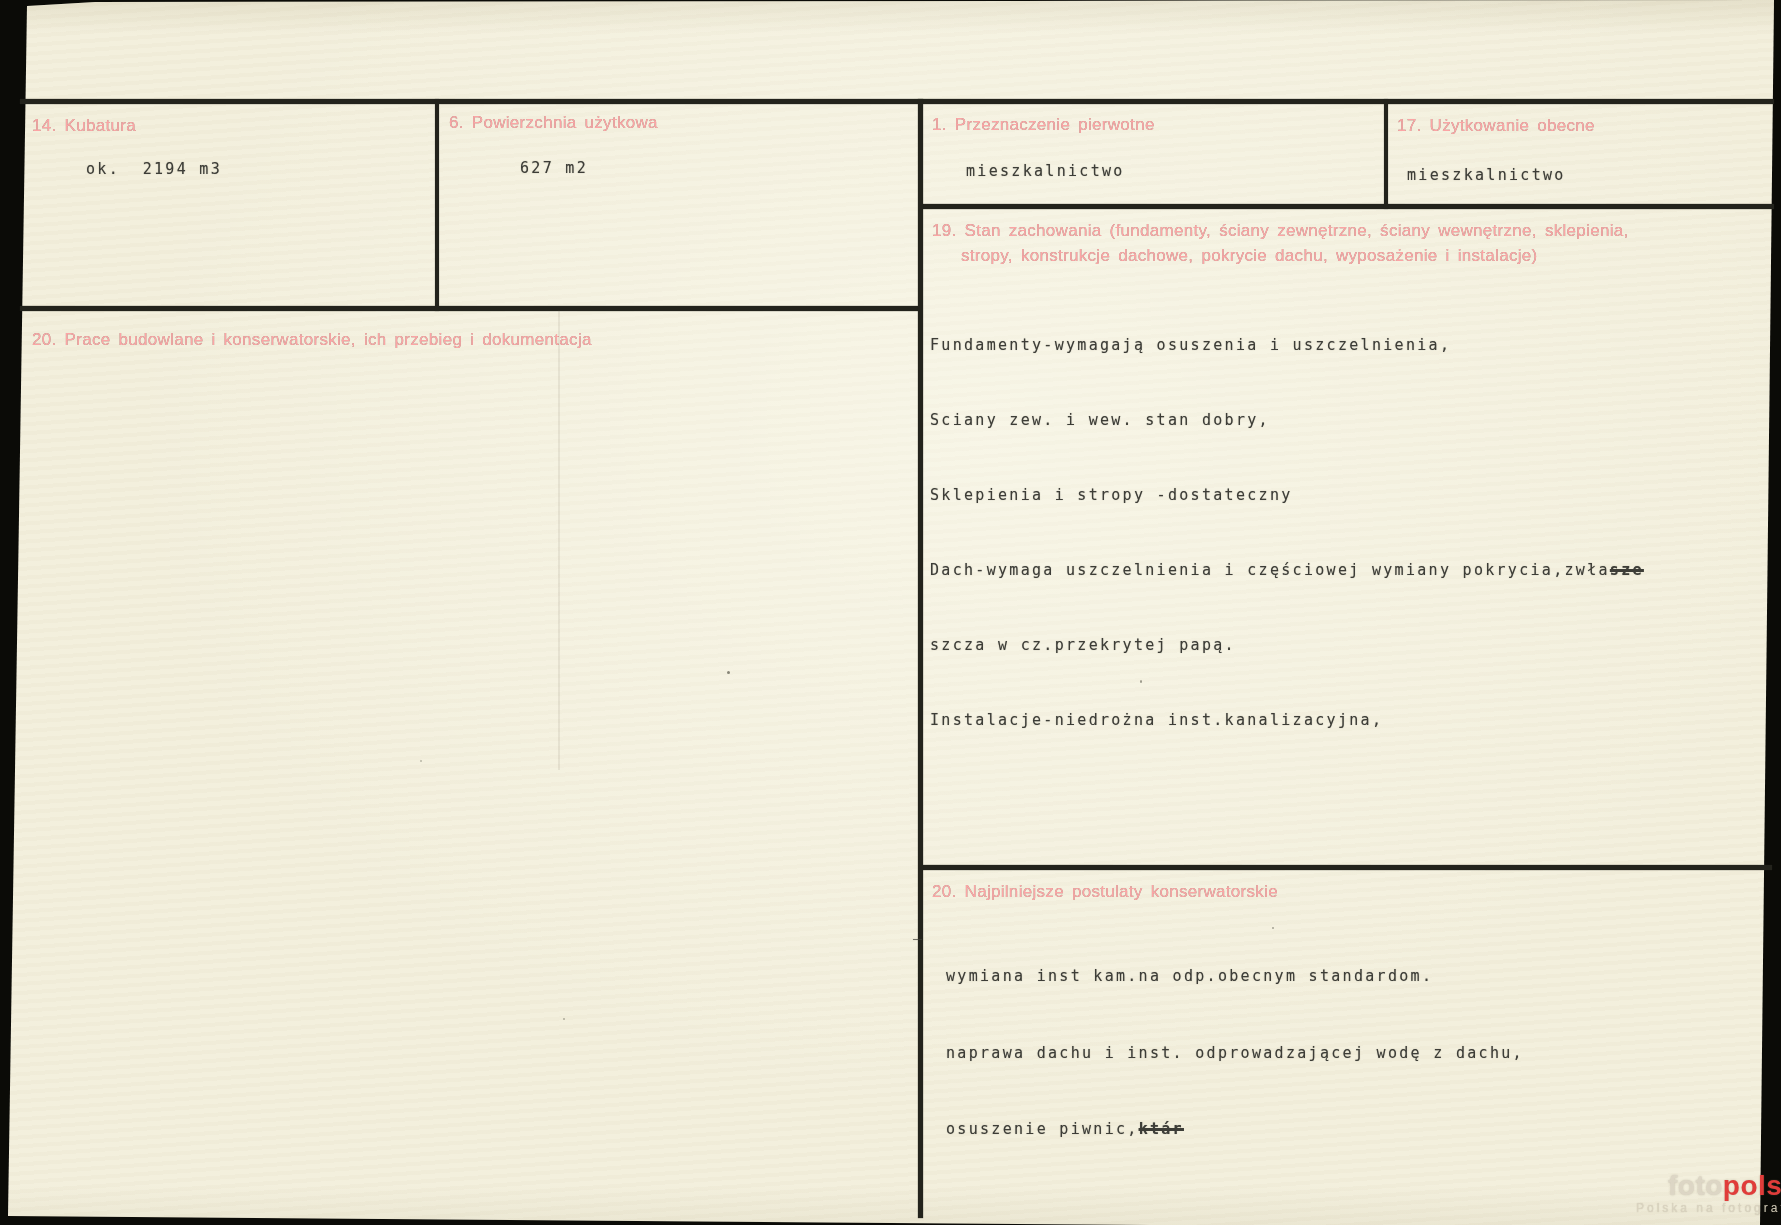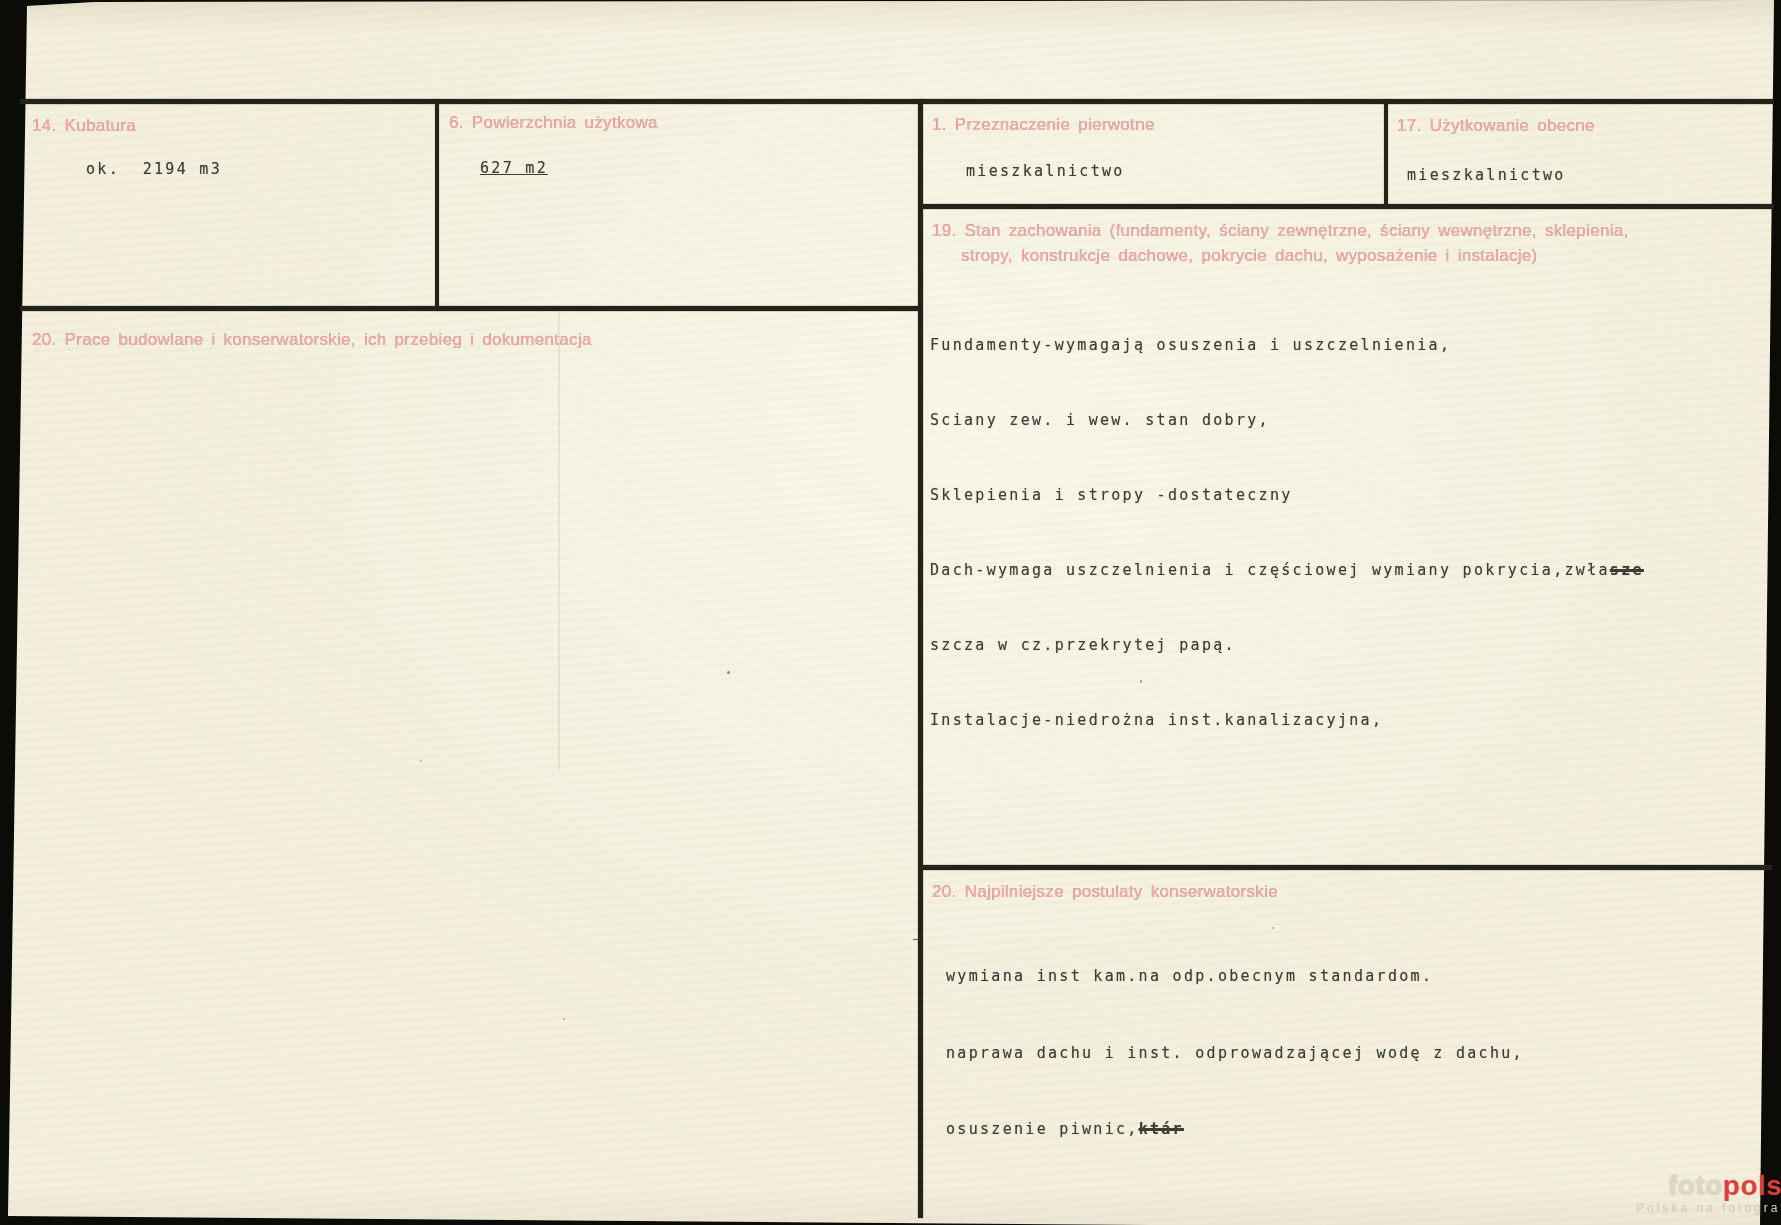--- a/index.html
+++ b/index.html
@@ -43,21 +43,21 @@
   #label-19a{left:932px;top:221px;}
   #label-19b{left:961px;top:246px;}
   #label-20{left:932px;top:882px;}
   
   .typed{
     position:absolute;color:#3d3d37;font-family:"DejaVu Sans Mono","Liberation Mono",monospace;
     font-size:15px;letter-spacing:2.3px;white-space:pre;
     text-shadow:0 0 1px rgba(61,61,55,.45);
   }
   #value-14{left:86px;top:160px;}
-  #value-15{left:480px;top:159px;text-decoration:underline;}
+  #value-15{left:520px;top:159px;}
   #value-16{left:966px;top:162px;}
   #value-17{left:1407px;top:166px;}
   #stan-text{left:930px;top:283px;line-height:25px;}
   #postulaty-text{left:946px;top:913px;line-height:25.5px;}
   #margin-mark{left:913px;top:922px;}
   .struck{text-decoration:line-through;text-decoration-thickness:2.5px;font-weight:bold;}
   
   .crease{position:absolute;left:558px;top:310px;width:2px;height:460px;background:rgba(100,92,70,.10);}
   .speck{position:absolute;border-radius:50%;background:rgba(45,45,34,.55);}
   .s1{left:727px;top:671px;width:3px;height:3px;}

